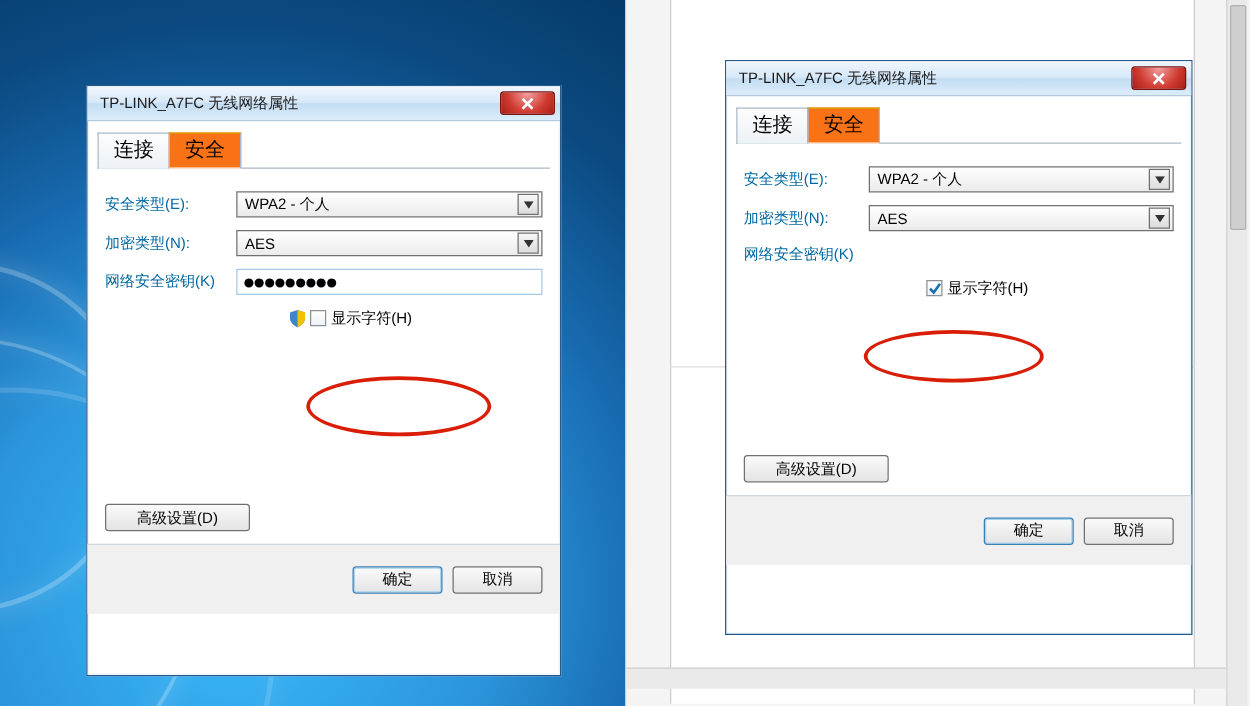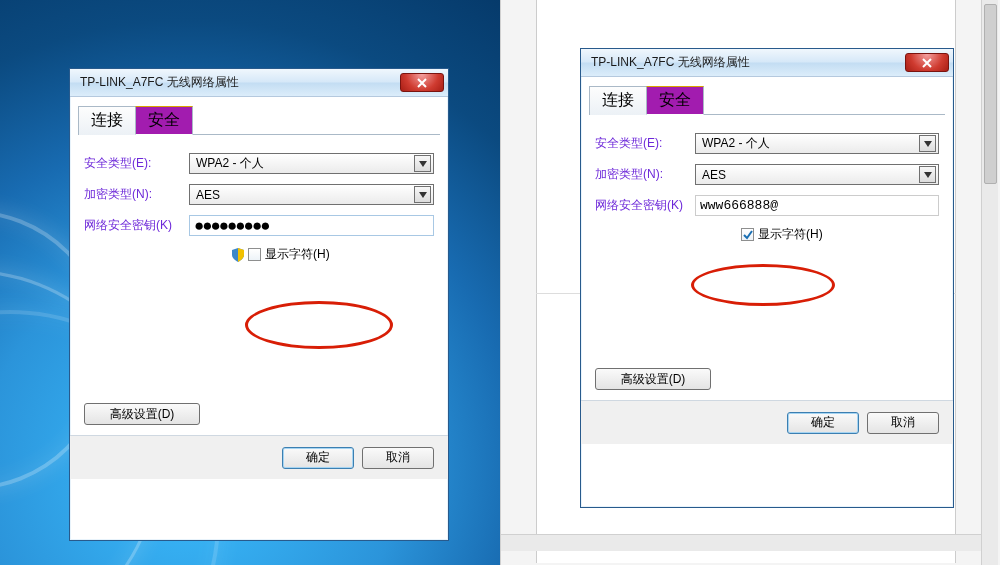--- a/index.html
+++ b/index.html
@@ -107,37 +107,37 @@
       border: 1px solid #aab9c7;
       border-bottom: none;
       margin-right: -1px;
       background: linear-gradient(#fdfdfd,#ecf1f6);
       position: relative;
       top: 1px;
       font-size: 16px;
       cursor: pointer;
     }
     .dlg .tab.active {
-      background: #a21caf;
+      background: #f97316;
       border-bottom: 1px solid #fff;
       border-top: 1px solid #d9a200;
     }
     .dlg .body {
       padding: 18px 14px 10px 14px;
     }
 
     .row {
       display: flex;
       align-items: center;
       margin-bottom: 10px;
     }
     .row .lbl {
       width: 105px;
       font-size: 12px;
-      color: #6d28d9;
+      color: #0369a1;
     }
     .combo {
       flex: 1;
       height: 21px;
       border: 1px solid #707070;
       background: linear-gradient(#fff, #ebebeb);
       display: flex; align-items: center;
       padding: 0 2px 0 6px;
       font-size: 12px;
       cursor: pointer;
@@ -189,21 +189,21 @@
       border: 1px solid #707070;
       border-radius: 3px;
       background: linear-gradient(#fafafa,#e4e4e4);
       font-size: 12px;
       cursor: pointer;
     }
 
     .dlg .btnrow {
       border-top: 1px solid #cfd8e1;
       background: #f0f0f0;
-      height: 44px;
+      height: 56px;
       display: flex;
       justify-content: flex-end;
       align-items: center;
       padding-right: 14px;
       gap: 8px;
     }
     .dlg .btnrow button {
       width: 72px; height: 22px;
       border: 1px solid #707070;
       border-radius: 3px;
@@ -355,23 +355,20 @@
         <span class="val">AES</span>
         <span class="drop">
             <svg viewBox="0 0 8 6">
               <path d="M0 0 L8 0 L4 6 Z"></path>
             </svg>
           </span>
       </div>
     </div>
     <div class="row">
       <span class="lbl">网络安全密钥(K)</span>
-      <div class="textf" style="border-color:#ccc;">
-        <span class="plainpw">www666888@</span>
-      </div>
     </div>
     <div class="chkrow">
       <span class="chk checked">
         <svg viewBox="0 0 10 10">
             <path d="M1 5 L4 8 L9 1" stroke="#1a6fb3" stroke-width="2" fill="none"></path>
           </svg>
       </span>
       <span>显示字符(H)</span>
     </div>
 

